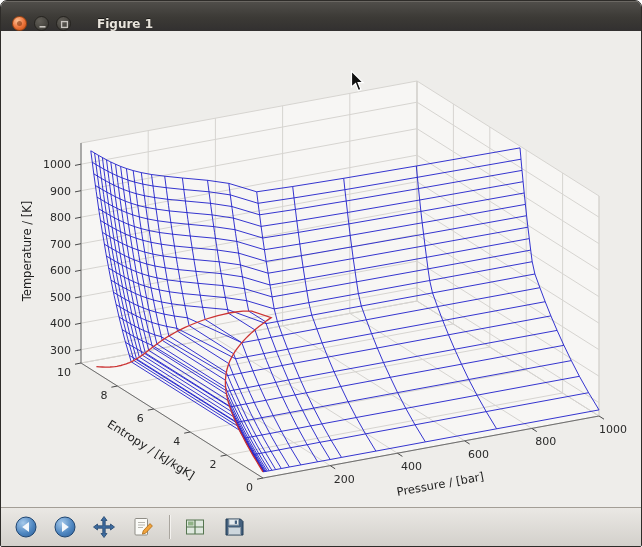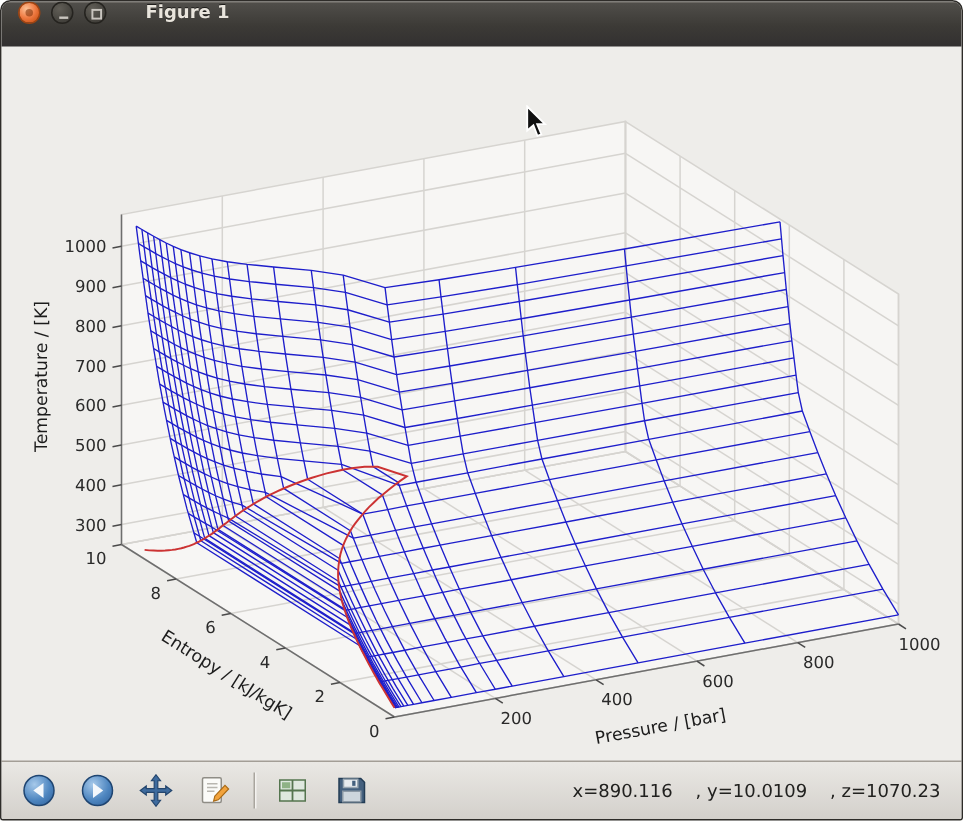--- a/index.html
+++ b/index.html
@@ -2,21 +2,21 @@
 <html><head>
 <meta charset="utf-8">
 <style>
   *{margin:0;padding:0;box-sizing:border-box}
   html,body{width:642px;height:547px;overflow:hidden;background:#fff;
             font-family:"DejaVu Sans",sans-serif}
   .window{position:absolute;inset:0;border:1px solid #2e2c29;
           border-radius:7px 7px 2px 2px;overflow:hidden;background:#eeedea}
   .titlebar{position:absolute;top:0;left:0;right:0;height:30px;
             background:linear-gradient(#514f4b,#3c3a36 55%,#323030);
-            display:flex;align-items:flex-start;box-shadow:inset 0 1px 0 #6b6863;z-index:10}
+            display:flex;align-items:flex-end;box-shadow:inset 0 1px 0 #6b6863;z-index:10}
   .tb-btn{width:15px;height:15px;border-radius:50%;margin-left:7px;position:relative;cursor:default}
   .tb-close{margin-left:11px;border:1px solid #9c4413;
             background:radial-gradient(circle at 35% 30%,#fcc094,#ef7b43 48%,#d05518 85%)}
   .tb-close::after{content:"";position:absolute;left:4px;top:4px;width:5px;height:5px;
             border-radius:50%;background:rgba(120,45,8,.55)}
   .tb-min,.tb-max{border:1px solid #25231f;
             background:radial-gradient(circle at 35% 30%,#615e57,#413f3a 75%)}
   .glyph{position:absolute;left:2.5px;top:2.5px}
   .title{color:#e9e5dd;font-size:12px;font-weight:bold;margin-left:26px;
          text-shadow:0 -1px 0 #1d1c1a}
@@ -245,19 +245,18 @@
       </svg>
     </button>
     <button class="tool">
       <svg width="24" height="24" viewBox="0 0 24 24">
         <path d="M4 4 H18.5 L21 6.5 V20 H4 Z" fill="#44607e" stroke="#233c55"></path>
         <rect x="7" y="4.5" width="9.5" height="5.5" fill="#e8ecef" stroke="#9aa7b2"></rect>
         <rect x="12.8" y="5.5" width="2.2" height="3.4" fill="#44607e"></rect>
         <rect x="6.5" y="12.5" width="12" height="7" fill="#cdd6dd" stroke="#8c99a5"></rect>
       </svg>
     </button>
-    <div class="status">x=890.116    , y=10.0109    , z=1070.23</div>
   </div>
 
   <svg class="cursor" width="15" height="23" viewBox="0 0 15 23">
     <path d="M1.5 1 L1.5 17 L5.6 13.5 L8.3 20.6 L10.9 19.5 L8.1 12.7 L13.3 12.7 Z" fill="#101010" stroke="#fff" stroke-width="1.2"></path>
   </svg>
 </div>
 
 </body></html>

